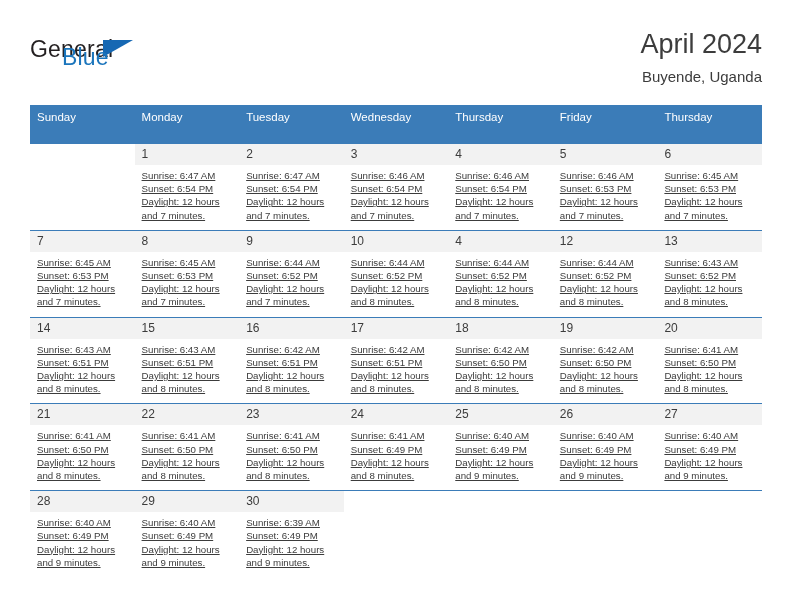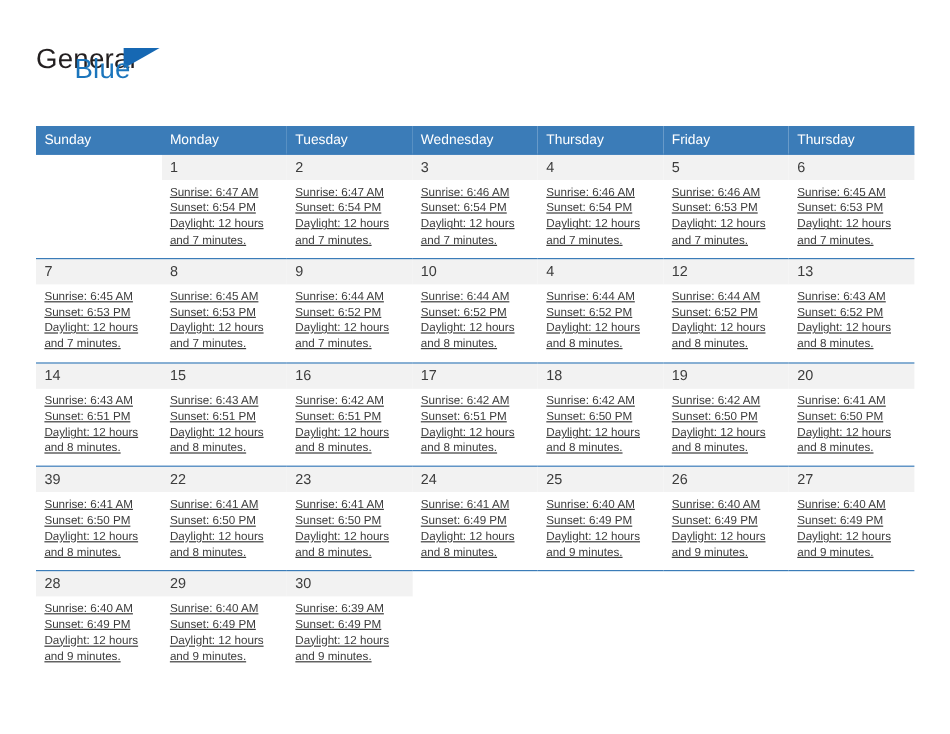--- a/index.html
+++ b/index.html
@@ -92,21 +92,21 @@
     width: 732px;
     border-collapse: collapse;
     table-layout: fixed;
   }
   .calendar th {
     background: #3b7cb8;
     color: #ffffff;
     font-weight: normal;
     font-size: 11.5px;
     text-align: left;
-    padding: 5px 0 5px 7px;
+    padding: 5px 0 20px 7px;
     height: 13px;
     border: none;
   }
   .calendar td {
     vertical-align: top;
     padding: 0;
     border: none;
     width: 104.5px;
   }
   .week-row > td {
@@ -144,20 +144,24 @@
 <div class="page">
 
   <div class="header">
 
     <div class="logo">
       <span class="logo-general">General</span>
       <span class="logo-triangle"></span>
       <span class="logo-blue">Blue</span>
     </div>
 
+    <div class="title-block">
+      <div class="cal-title">April 2024</div>
+      <div class="cal-subtitle">Buyende, Uganda</div>
+    </div>
 
   </div>
 
   <table class="calendar">
     <thead>
       <tr id="weekday-head">
           <th>Sunday</th>
           <th>Monday</th>
           <th>Tuesday</th>
           <th>Wednesday</th>
@@ -352,21 +356,21 @@
             <div class="details">
               <div>Sunrise: 6:41 AM</div>
               <div>Sunset: 6:50 PM</div>
               <div>Daylight: 12 hours</div>
               <div>and 8 minutes.</div>
             </div>
           </td>
         </tr>
         <tr class="week-row">
           <td>
-            <div class="daynum">39</div>
+            <div class="daynum">21</div>
             <div class="details">
               <div>Sunrise: 6:41 AM</div>
               <div>Sunset: 6:50 PM</div>
               <div>Daylight: 12 hours</div>
               <div>and 8 minutes.</div>
             </div>
           </td>
           <td>
             <div class="daynum">22</div>
             <div class="details">

